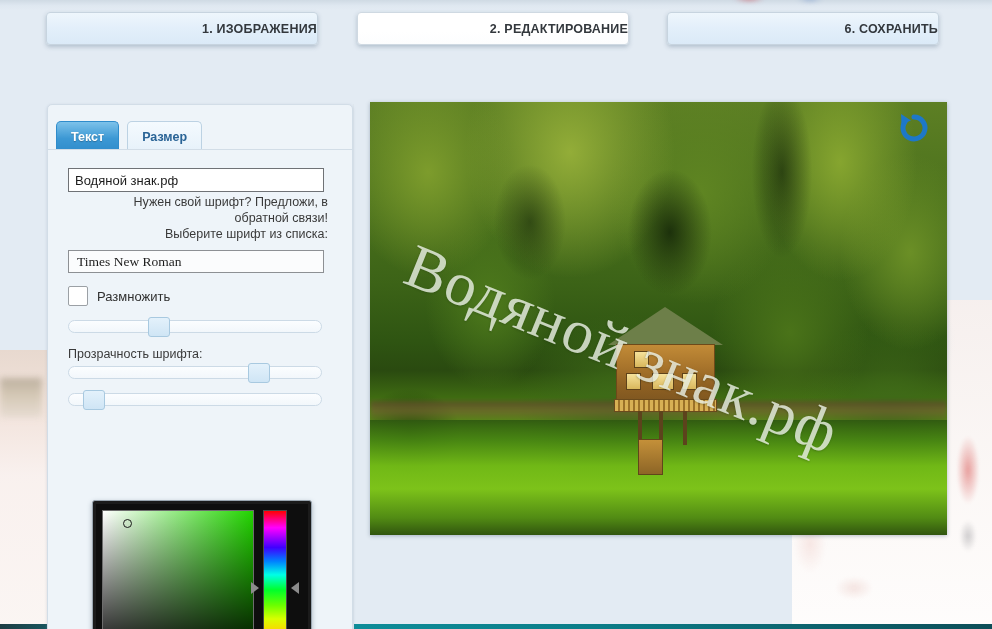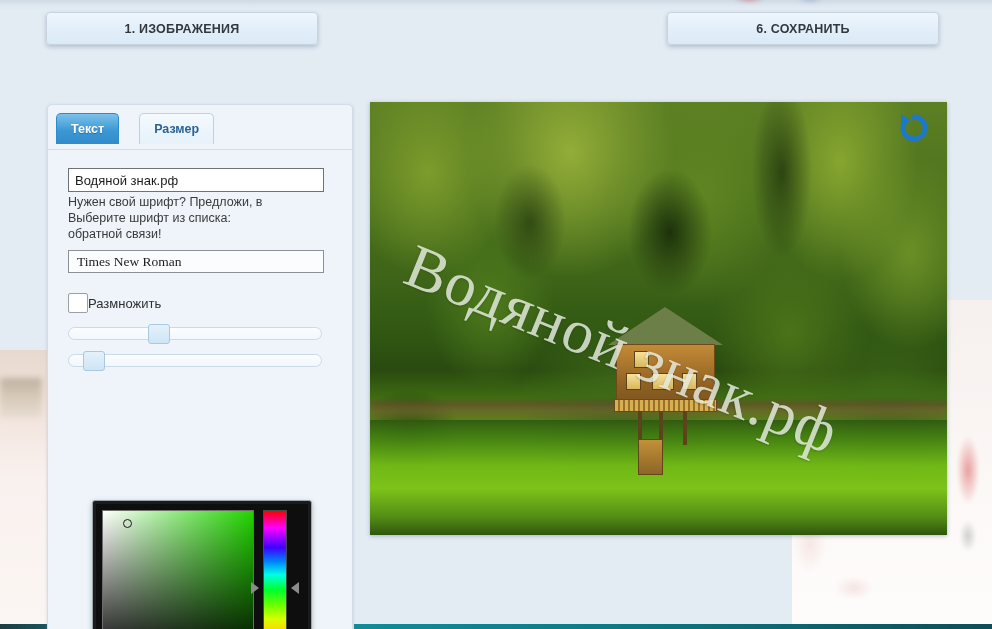--- a/index.html
+++ b/index.html
@@ -99,21 +99,21 @@
   .step {
     position: absolute;
     top: 0;
     height: 33px;
     border: 1px solid #c7d4df;
     border-radius: 4px;
     background: linear-gradient(180deg,#eef6fc 0%, #e3effa 48%, #dbeaf7 100%);
     box-shadow: 0 2px 4px rgba(120,140,160,.45);
     display: flex;
     align-items: center;
-    justify-content: center;
+    justify-content: flex-end;
     cursor: pointer;
   }
   .step.active {
     background: linear-gradient(180deg,#ffffff 0%, #ffffff 60%, #fcfdfe 100%);
     border-color: #cfd9e2;
   }
   .step-label {
     font-size: 12.5px;
     font-weight: bold;
     color: #33383d;
@@ -131,23 +131,23 @@
     width: 306px; height: 540px;
     background: #eef4f9;
     border: 1px solid #d2dde7;
     border-top-left-radius: 5px;
     border-top-right-radius: 5px;
     box-shadow: 0 1px 3px rgba(140,160,180,.35);
   }
 
   .tabs-row {
     position: absolute;
-    left: 8px; top: 8px;
+    left: 8px; top: 16px;
     display: flex;
-    gap: 20px;
+    gap: 8px;
   }
   .tab {
     height: 31px;
     padding: 0 14px;
     border: 1px solid #bcd2e3;
     border-bottom: none;
     border-top-left-radius: 5px;
     border-top-right-radius: 5px;
     display: flex; align-items: center;
     font-size: 12.5px; font-weight: bold;
@@ -183,39 +183,40 @@
     padding: 0 6px;
     outline: none;
   }
 
   .hint {
     margin-top: 3px;
     font-size: 12.5px;
     line-height: 15px;
     color: #3a3a3a;
     width: 260px;
+    text-align: right;
   }
   .hint2 { margin-top: 1px; }
 
   .font-select {
     margin-top: 8px;
     width: 256px; height: 23px;
     border: 1px solid #8d9094;
     background: #fbfcfd;
     font-family: "Liberation Serif", serif;
     font-size: 13.5px;
     color: #1c1c1c;
     padding: 0 8px;
     display: flex; align-items: center;
     cursor: pointer;
   }
 
   .check-row {
-    margin-top: 20px;
-    display: flex; align-items: center; 
+    margin-top: 13px;
+    display: flex; align-items: center; gap: 9px;
   }
   .checkbox {
     width: 20px; height: 20px;
     border: 1px solid #9ba0a5;
     background: #ffffff;
     border-radius: 2px;
     cursor: pointer;
   }
   .check-label { font-size: 13px; color: #2f2f2f; }
 
@@ -427,20 +428,23 @@
     <div class="bg-fig bg-fig-pink"></div>
     <div class="bg-fig bg-fig-bike"></div>
     <div class="bg-fig bg-fig-red"></div>
   </div>
   <div class="bg-bottom-strip"></div>
 
   <div class="steps">
     <div class="step" id="step-1">
       <span class="step-label">1. ИЗОБРАЖЕНИЯ</span>
     </div>
+    <div class="step active" id="step-2">
+      <span class="step-label">2. РЕДАКТИРОВАНИЕ</span>
+    </div>
     <div class="step" id="step-3">
       <span class="step-label">6. СОХРАНИТЬ</span>
     </div>
   </div>
 
   <div class="panel-divider"></div>
 
   <div class="panel">
 
     <div class="tabs-row">
@@ -450,38 +454,44 @@
       <div class="tab tab-inactive">
         <span>Размер</span>
       </div>
     </div>
 
     <div class="panel-body">
 
       <input class="txt-input" type="text" value="Водяной знак.рф" style="">
 
       <div class="hint">Нужен свой шрифт? Предложи, в</div>
+      <div class="hint hint2">обратной связи!</div>
       <div class="hint hint2">Выберите шрифт из списка:</div>
-      <div class="hint hint2">обратной связи!</div>
 
       <div class="font-select">
         <span>Times New Roman</span>
       </div>
 
       <div class="check-row">
         <div class="checkbox"></div>
         <span class="check-label">Размножить</span>
       </div>
 
       <div class="slider-block">
         <div class="slider">
           <div class="slider-handle" id="h0" style="left: 78.88px;"></div>
         </div>
       </div>
 
+      <div class="slider-block">
+        <div class="slider-label">Прозрачность шрифта:</div>
+        <div class="slider">
+          <div class="slider-handle" id="h1" style="left: 178.64px;"></div>
+        </div>
+      </div>
 
       <div class="slider-block">
         <div class="slider">
           <div class="slider-handle" id="h2" style="left: 13.92px;"></div>
         </div>
       </div>
 
       <div class="colorpicker">
         <div class="sv-area">
           <div class="sv-cursor" style="left: 19.76px; top: 7.7px;"></div>

